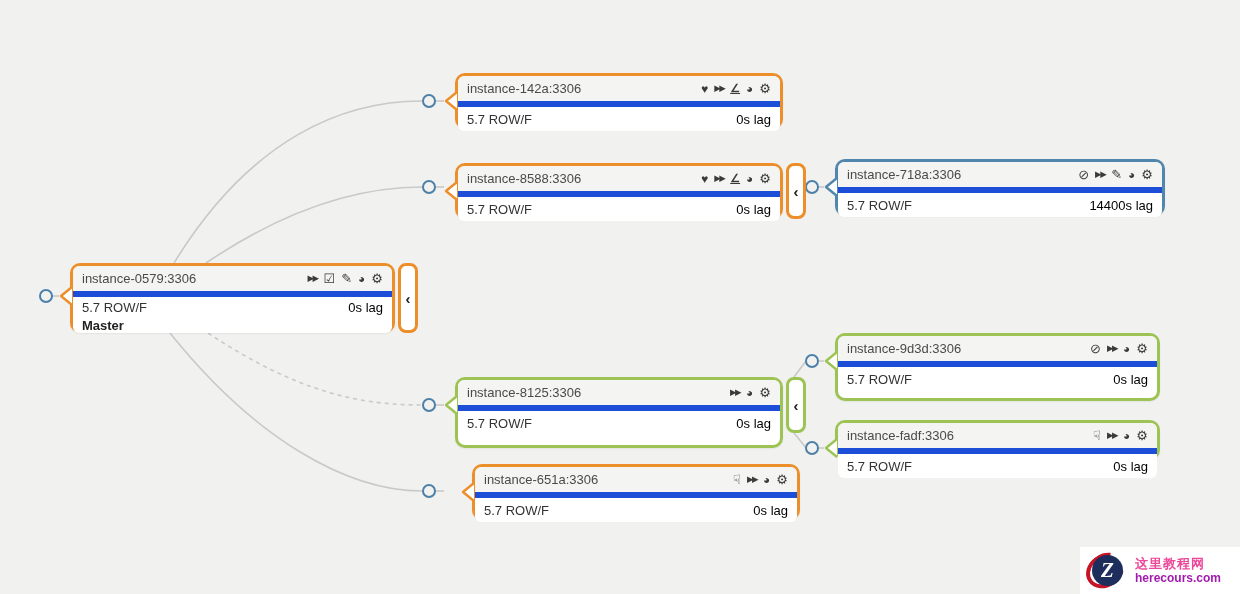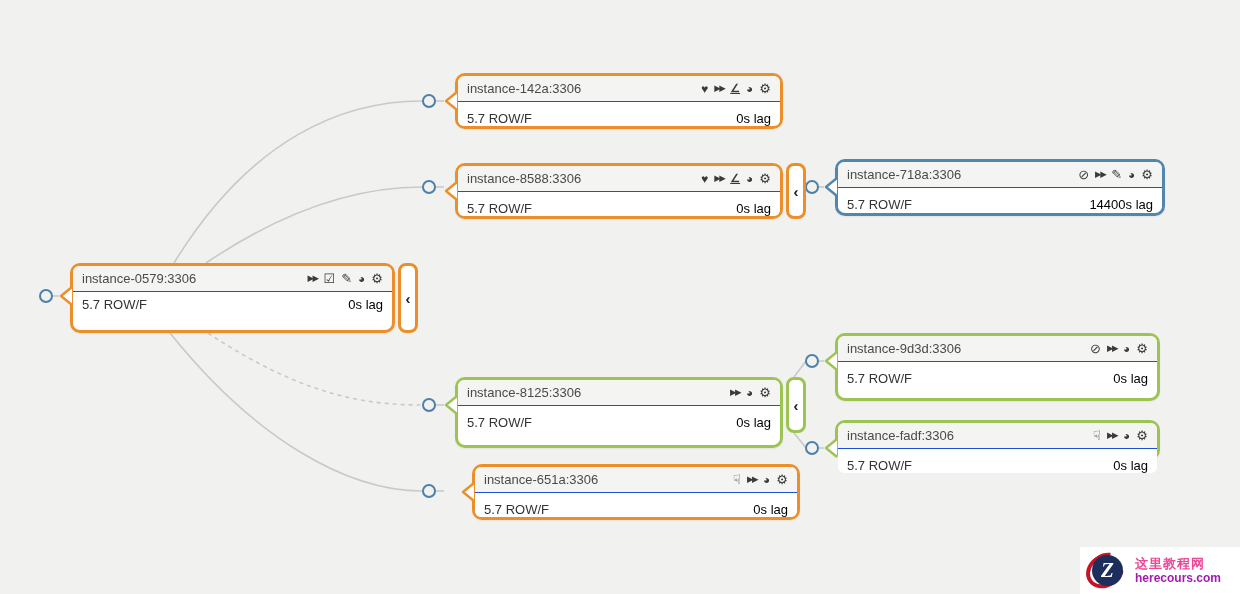--- a/index.html
+++ b/index.html
@@ -13,35 +13,35 @@
 
   
   .node{position:absolute;z-index:2}
   .box{
     position:absolute;left:0;top:0;background:#fff;
     border:3px solid #999;border-radius:10px;box-sizing:border-box;
     box-shadow:0 1px 2px rgba(0,0,0,.06);
   }
   .hdr{
     height:25px;display:flex;align-items:center;justify-content:space-between;
-    background:#f4f4f2;border-bottom:1px solid #1d4ed8;border-radius:6px 6px 0 0;
+    background:#f4f4f2;border-bottom:6px solid #1d4ed8;border-radius:6px 6px 0 0;
     padding:0 9px;
   }
   .title{font-size:13px;color:#4a4a4a;white-space:nowrap}
   .icons{display:flex;align-items:center}
   .nicon{font-size:12px;color:#3a3a3a;margin-left:6px;line-height:1}
   .icon-fast-forward{font-size:8.5px;letter-spacing:-1.5px}
   .icon-trend{text-decoration:underline;font-size:11px;font-weight:bold}
   .icon-gear{font-size:13px}
   .icon-ban{font-size:13px}
   .icon-check-square{font-size:13px}
   .icon-pencil{font-size:13px}
   .icon-thumbs-down{font-size:13px}
   .bd{background:#fff;border-radius:0 0 6px 6px}
-  .row{display:flex;align-items:flex-end;justify-content:space-between;padding:0 9px;height:24px;font-size:13px;color:#333}
+  .row{display:flex;align-items:center;justify-content:space-between;padding:0 9px;height:24px;font-size:13px;color:#333}
   .row.tall{height:20px}
   .row.role{height:16px;font-weight:bold;color:#222;justify-content:flex-start;font-size:13px}
   .lag{color:#000000}
 
   .tail{position:absolute;left:-11px;z-index:3}
   .collapse{
     position:absolute;top:0;width:20px;background:#fff;border:3px solid #999;
     border-radius:8px;box-sizing:border-box;display:flex;align-items:center;justify-content:center;
     font-weight:900;font-size:15px;color:#222;cursor:pointer;
   }
@@ -117,20 +117,21 @@
             <span class="nicon icon-pencil">✎</span>
             <span class="nicon icon-globe">◕</span>
             <span class="nicon icon-gear">⚙</span>
           </span>
       </div>
       <div class="bd">
         <div class="row tall">
           <span>5.7 ROW/F</span>
           <span class="lag">0s lag</span>
         </div>
+        <div class="row role">Master</div>
       </div>
     </div>
     <div class="collapse" style="left:328px;height:70px">‹</div>
   </div>
 
   <div class="node orange" style="left:455px;top:73px;width:328px;height:56px">
     <svg class="tail" style="top:18px" width="14" height="20" viewBox="0 0 14 20">
         <path d="M13 1 L2 10 L13 19" fill="#fff" stroke-width="2.4" stroke-linejoin="round"></path>
       </svg>
     <div class="box" style="width:328px;height:56px">

